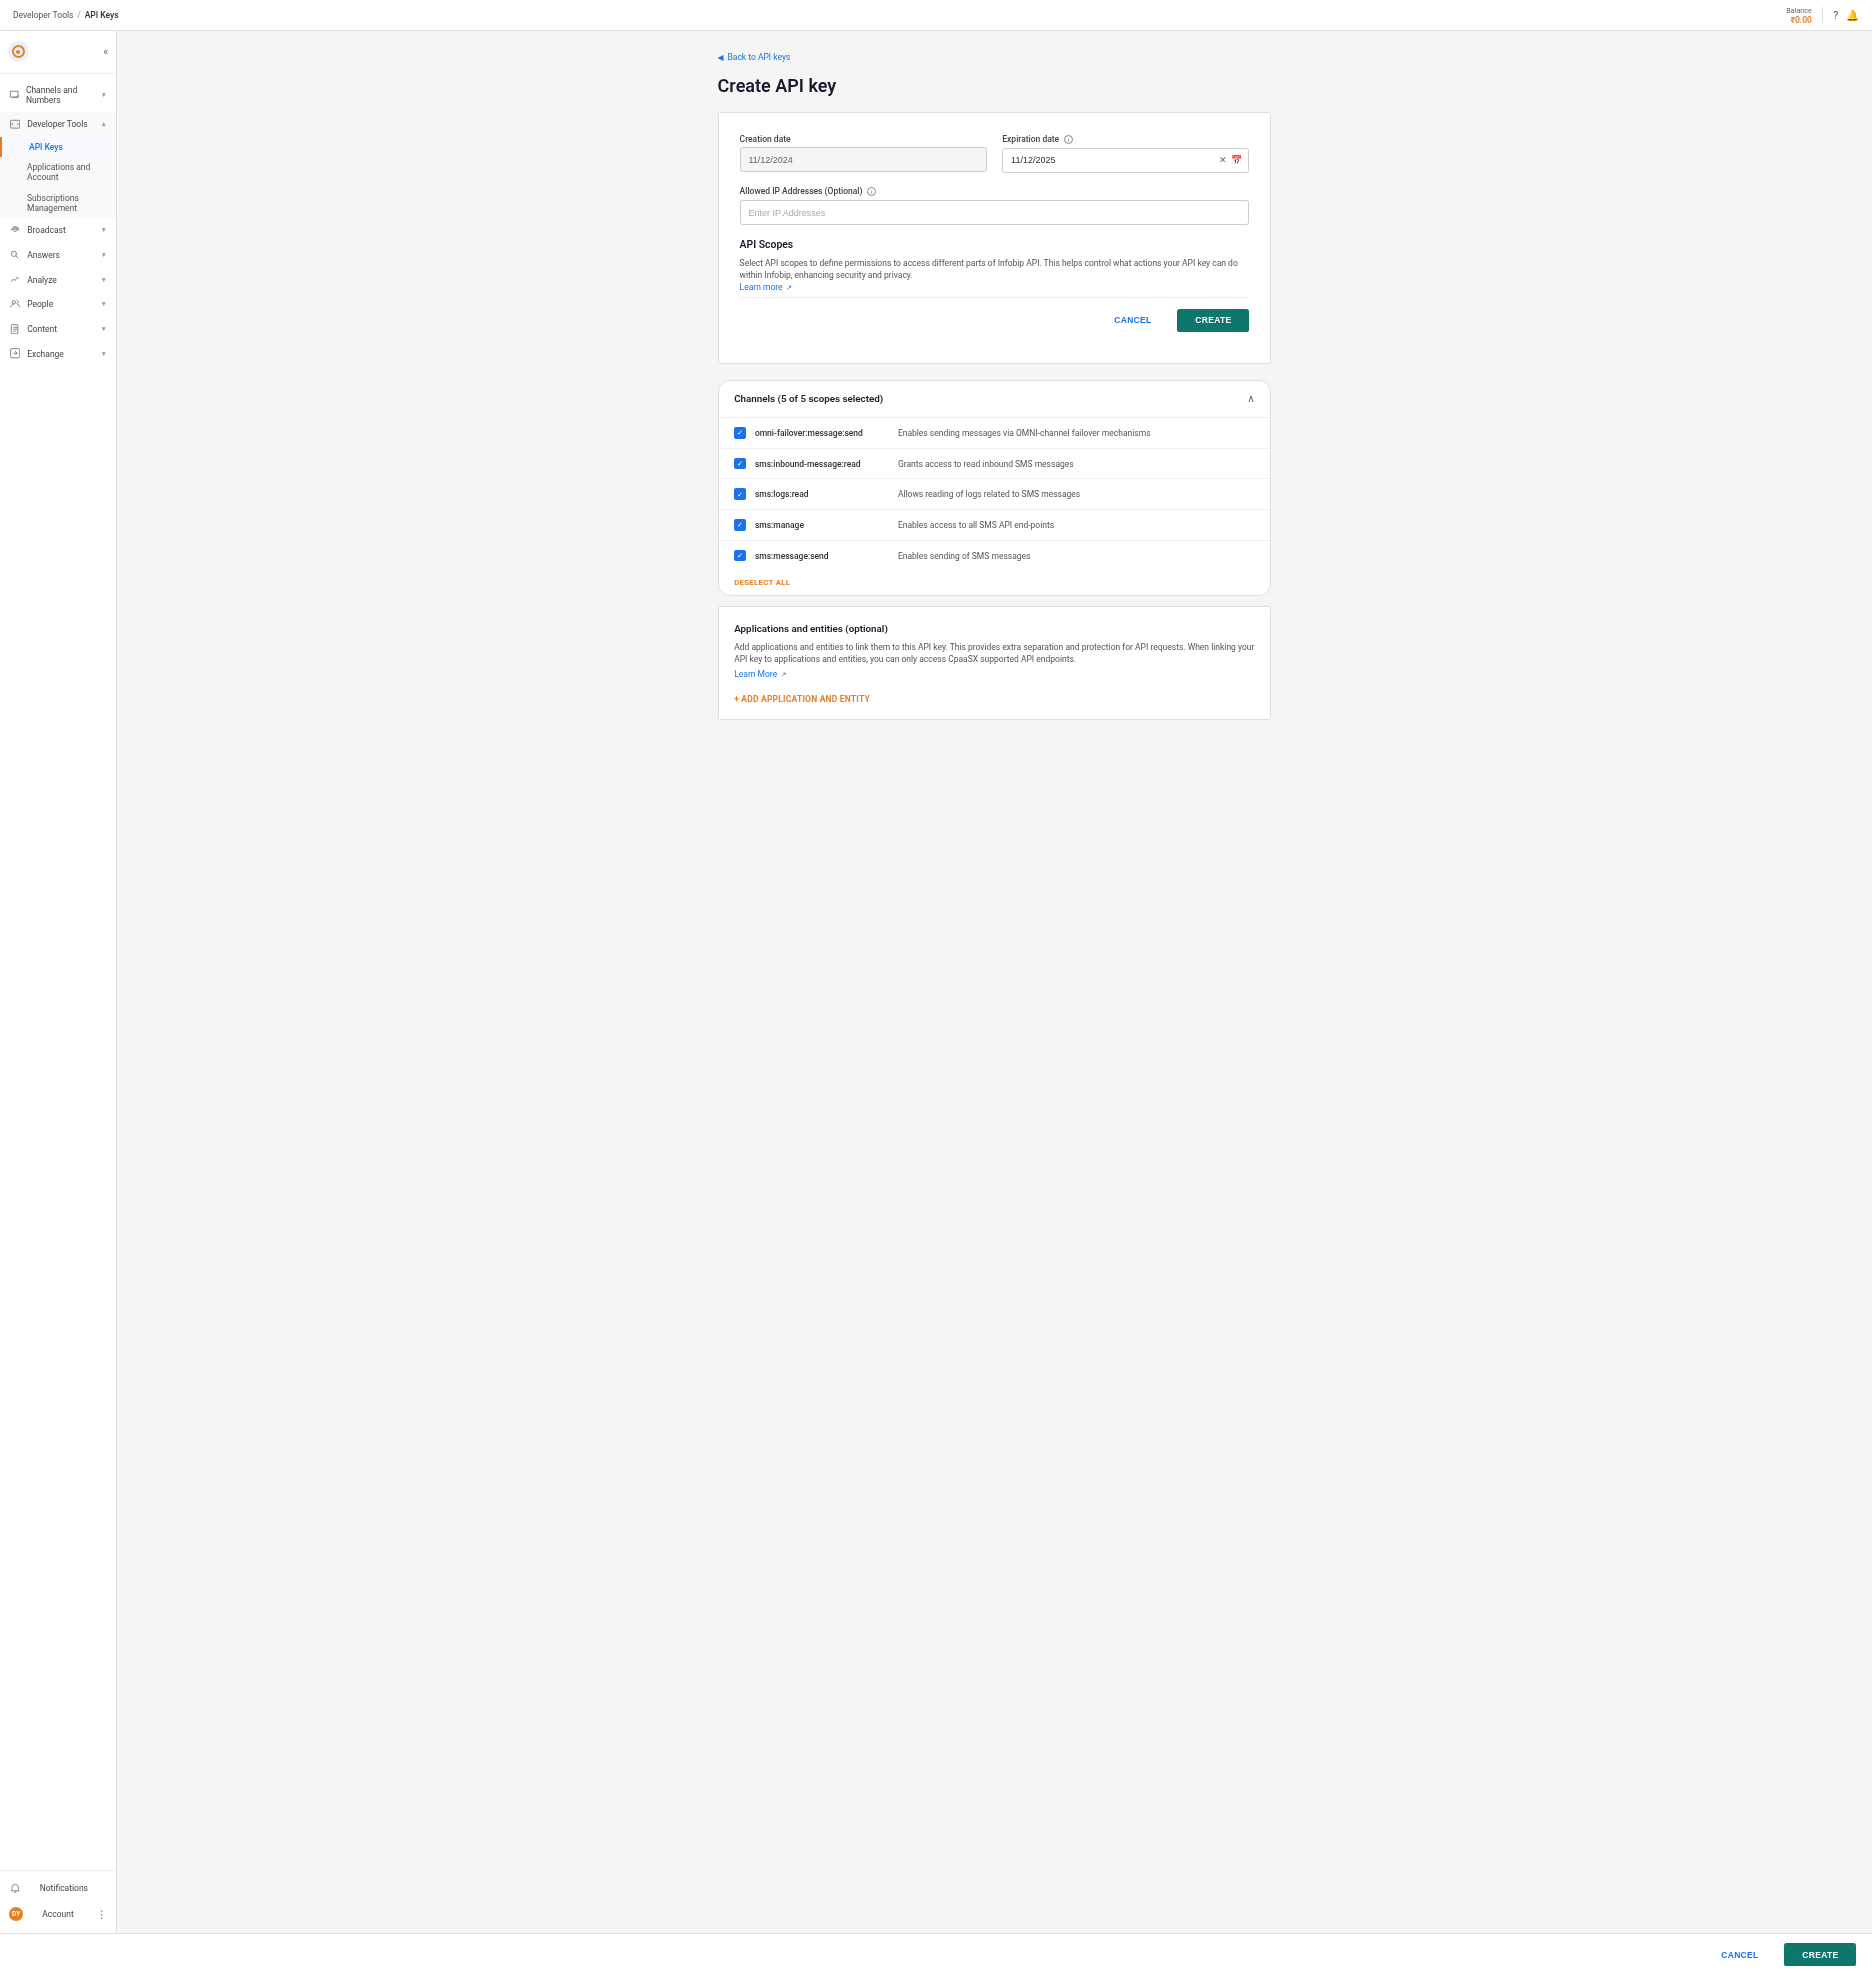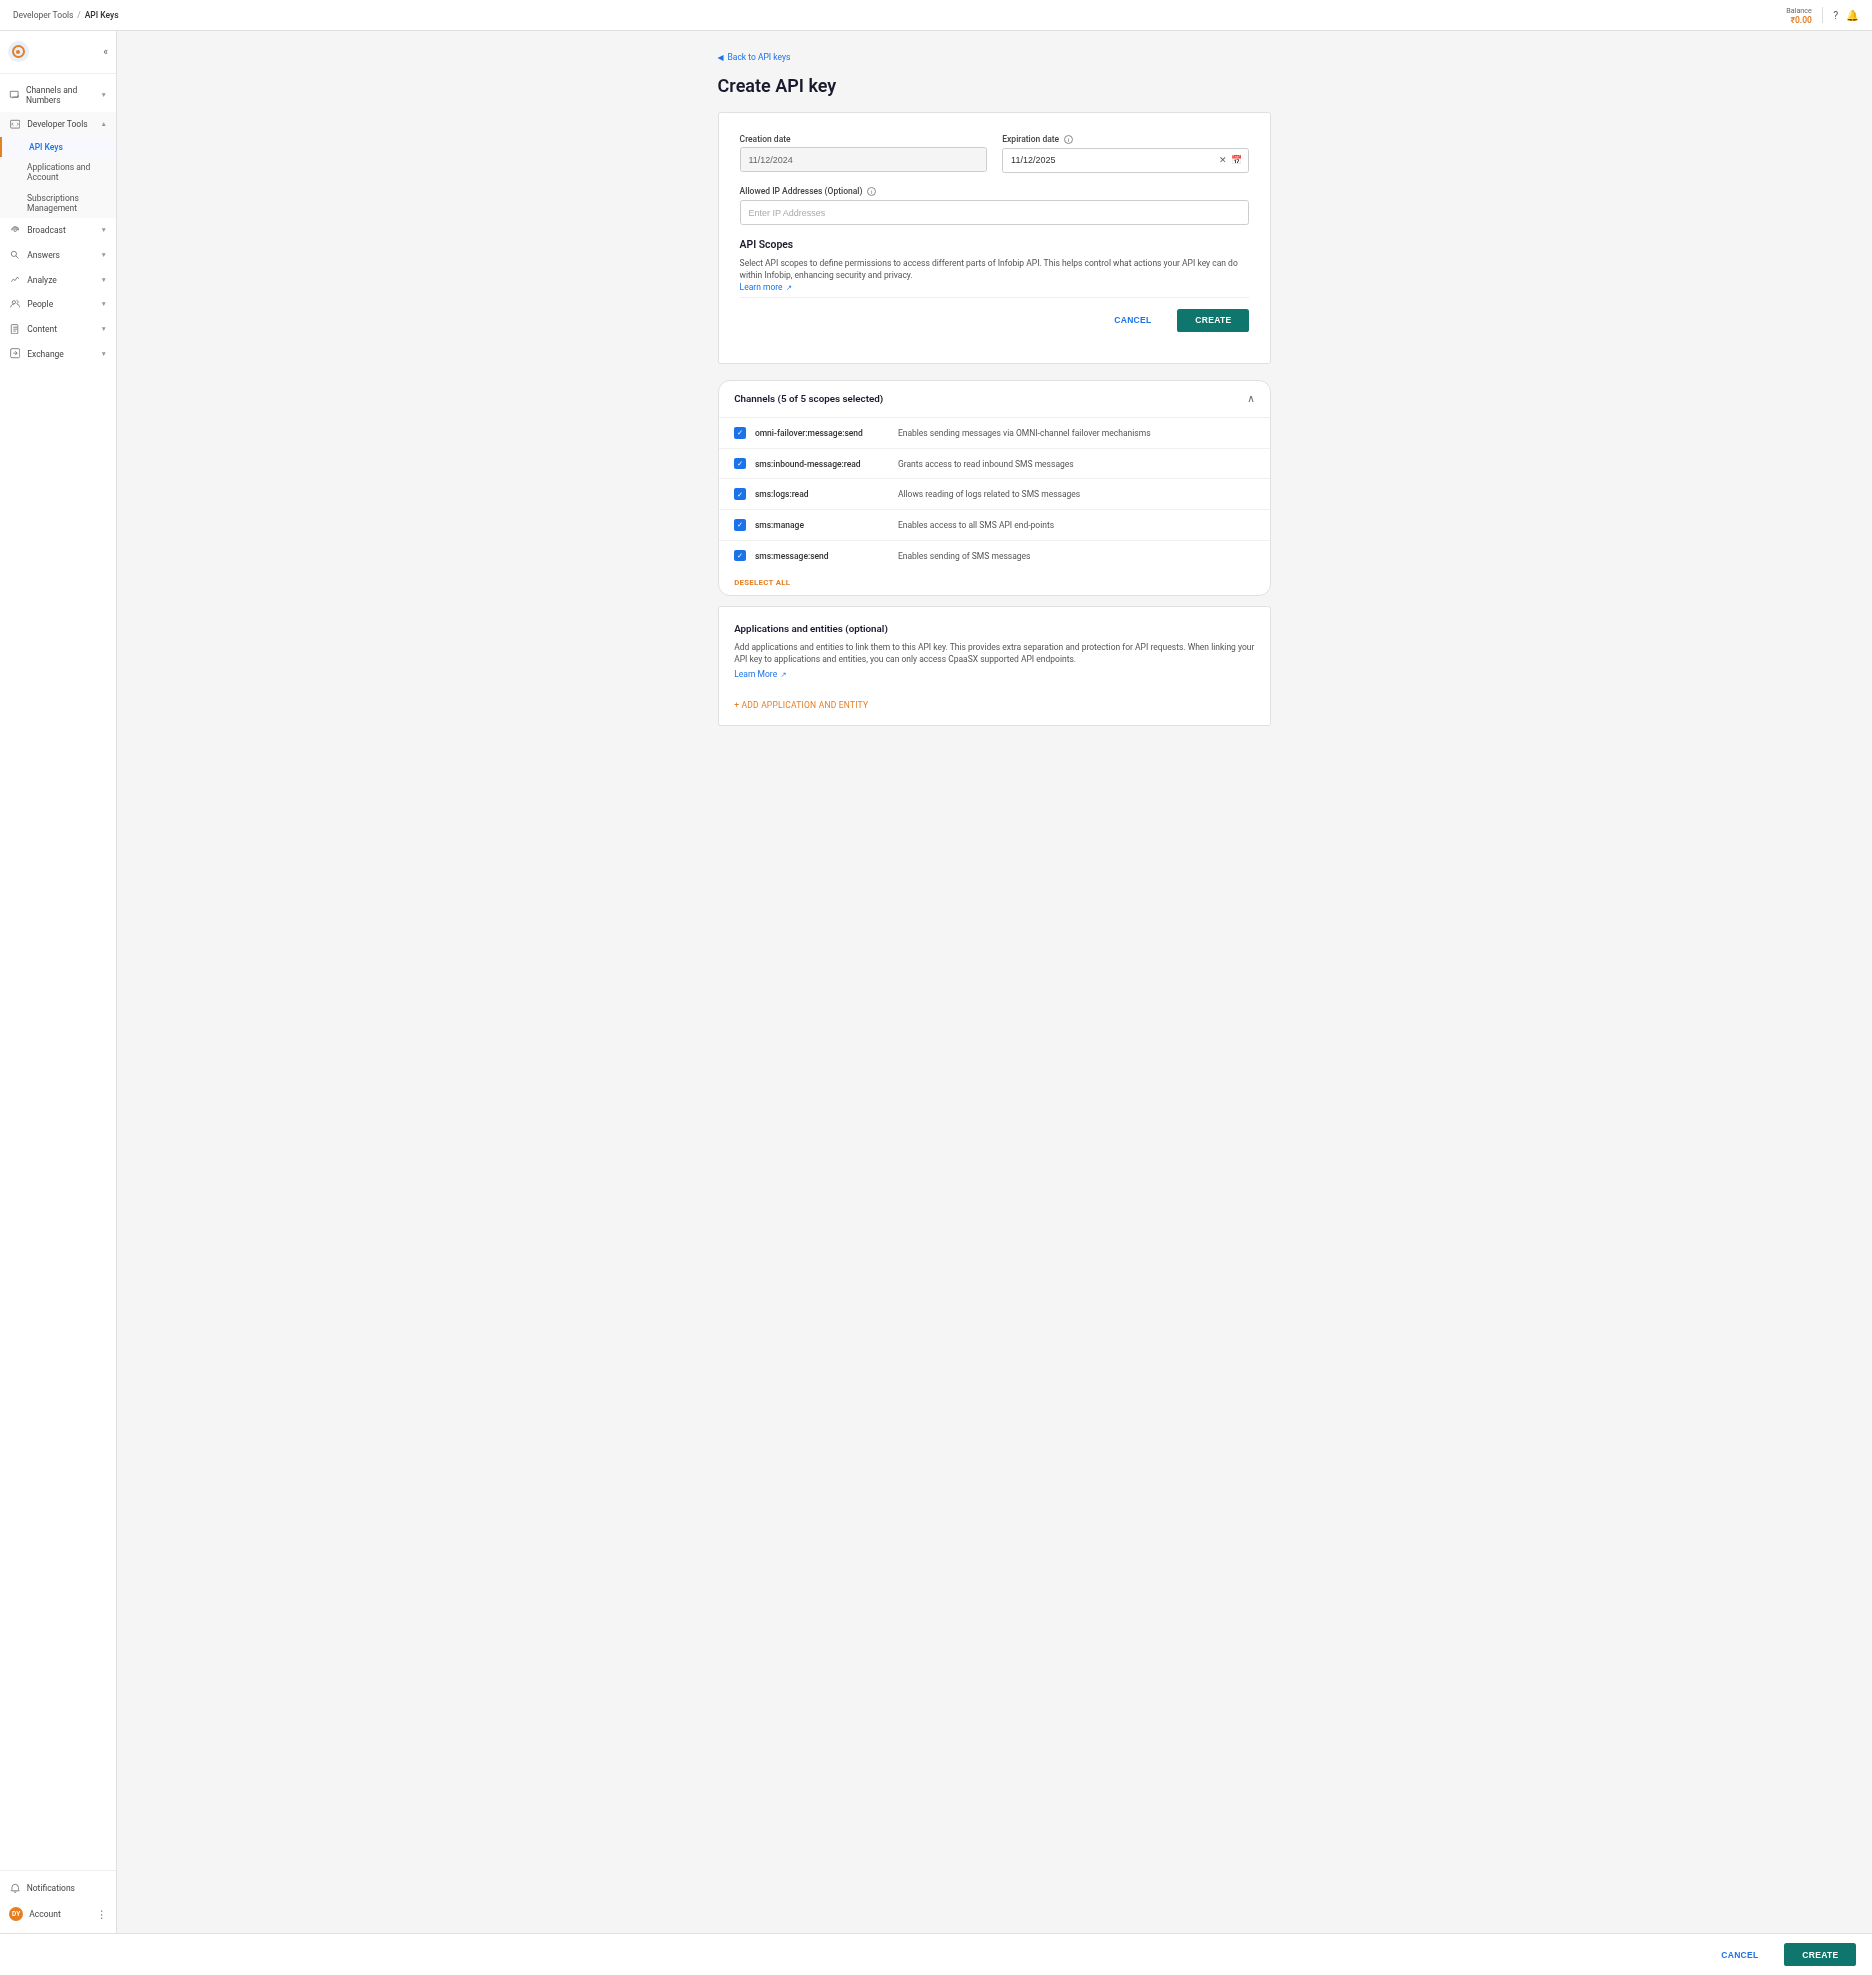--- a/index.html
+++ b/index.html
@@ -32,21 +32,21 @@
     .sidebar-nav { flex: 1; padding: 5.2px 0; }
     .sidebar-item { display: flex; align-items: center; justify-content: space-between; padding: 6.5px 9px; cursor: pointer; color: #444; font-size: 8.5px; }
     .sidebar-item-inner { display: flex; align-items: center; gap: 6.5px; }
     .sidebar-item-icon { width: 11.7px; height: 11.7px; display: flex; align-items: center; justify-content: center; color: #666; }
     .sidebar-chevron { font-size: 6.5px; color: #999; }
     .sidebar-submenu { padding-left: 0; }
     .sidebar-submenu-item { padding: 5.2px 9px 5.2px 27px; cursor: pointer; font-size: 8.5px; color: #555; display: flex; align-items: center; }
     .sidebar-submenu-item.active { color: #1a73e8; border-left: 2px solid #e67e22; background: #f8f9ff; font-weight: 500; }
     .sidebar-bottom { border-top: 0.7px solid #eee; padding: 5.2px 0; }
     .sidebar-bottom-item { display: flex; align-items: center; justify-content: space-between; padding: 6.5px 9px; cursor: pointer; font-size: 8.5px; color: #444; }
-    .sidebar-bottom-item-inner { display: flex; align-items: center; gap: 6px; }
+    .sidebar-bottom-item-inner { display: flex; align-items: center; gap: 19px; }
     .account-avatar { width: 14.3px; height: 14.3px; background: #e67e22; border-radius: 50%; display: flex; align-items: center; justify-content: center; color: #fff; font-size: 6.5px; font-weight: 600; }
 
     
     .main-content { flex: 1; overflow-y: auto; background: #f5f5f5; }
     .content-wrapper { max-width: 585px; margin: 0 auto; padding: 21px 15.6px; }
     .back-link { display: flex; align-items: center; gap: 3.9px; color: #1a73e8; font-size: 8.5px; cursor: pointer; margin-bottom: 13px; text-decoration: none; }
     .back-chevron { font-size: 7.8px; }
     .page-title { font-size: 18px; font-weight: 600; color: #1a1a2e; margin-bottom: 15.6px; }
 
     
@@ -84,21 +84,21 @@
     .scope-checkbox-check { color: #fff; font-size: 7.2px; }
     .scope-name { font-size: 8.5px; color: #333; font-weight: 500; min-width: 143px; }
     .scope-desc { font-size: 8.5px; color: #555; flex: 1; }
     .deselect-all-btn { display: inline-block; color: #e67e22; font-size: 7.8px; font-weight: 700; cursor: pointer; letter-spacing: 0.3px; padding: 7.8px 15.6px; text-transform: uppercase; }
 
     
     .apps-card { background: #fff; border-radius: 2.6px; border: 0.7px solid #e0e0e0; margin-bottom: 15.6px; padding: 15.6px; }
     .apps-title { font-size: 9.8px; font-weight: 600; color: #1a1a2e; margin-bottom: 6.5px; }
     .apps-desc { font-size: 8.5px; color: #555; line-height: 1.5; margin-bottom: 2.6px; }
     .apps-learn-more { color: #1a73e8; cursor: pointer; font-size: 8.5px; }
-    .add-app-btn { display: flex; align-items: center; gap: 3.9px; color: #e67e22; font-size: 8.5px; font-weight: 400; cursor: pointer; margin-top: 21px; letter-spacing: 0.2px; text-transform: uppercase; }
+    .add-app-btn { display: flex; align-items: center; gap: 3.9px; color: #e67e22; font-size: 8.5px; font-weight: 700; cursor: pointer; margin-top: 15px; letter-spacing: 0.2px; text-transform: uppercase; }
 
     
     .bottom-action-bar { background: #fff; border-top: 0.7px solid #e0e0e0; display: flex; justify-content: flex-end; gap: 7.8px; padding: 9px 15.6px; flex-shrink: 0; }
 
     
     .sidebar-section-expanded { background: #f9f9f9; }
   </style>
 </head>
 <body>
 

